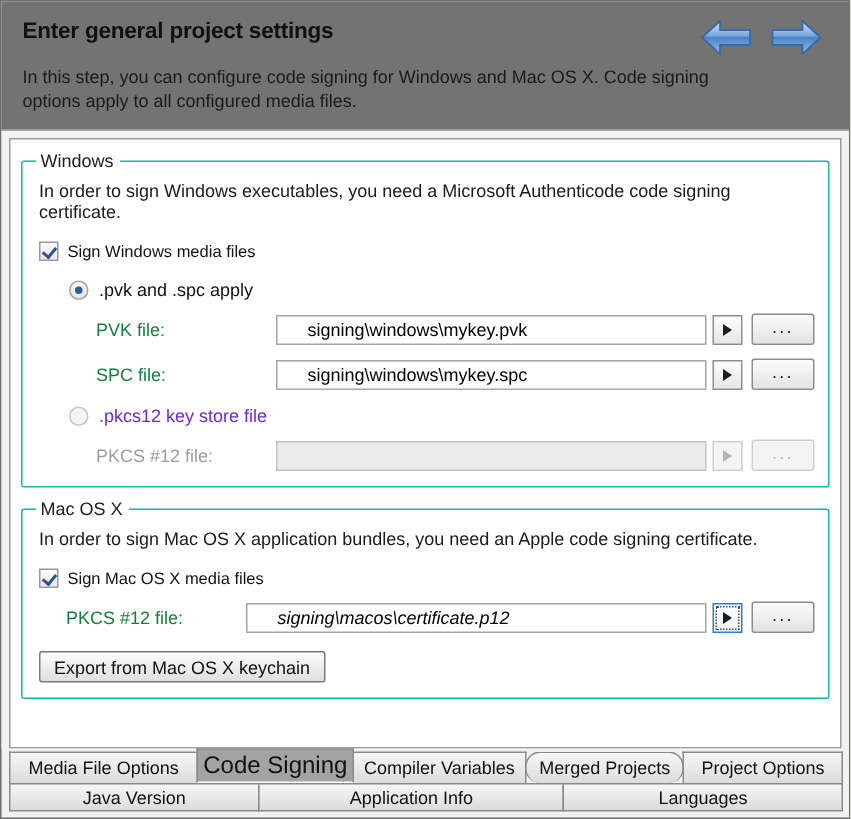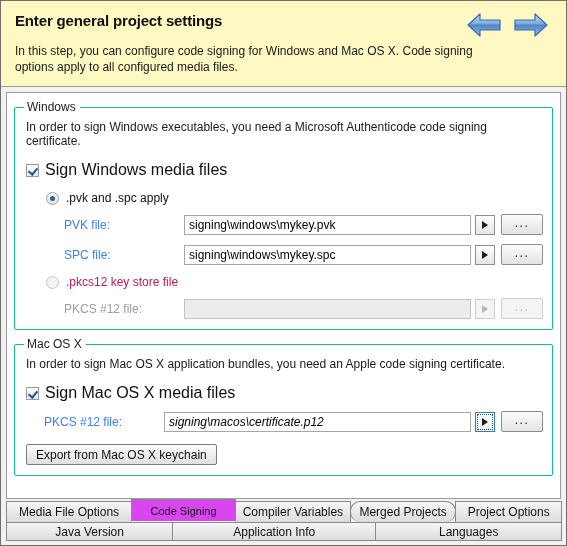--- a/index.html
+++ b/index.html
@@ -23,21 +23,21 @@
     box-sizing: border-box;
     border: 1px solid #6e6e6e;
     background: #f2f2f0;
     display: flex;
     flex-direction: column;
   }
 
   
   .header {
     position: relative;
-    background: #fef9c3;
+    background: #737373;
     border-bottom: 1px solid #9a9a9a;
     height: 86px;
     box-sizing: border-box;
     flex: 0 0 auto;
     padding: 11px 30px 0 14px;
   }
   .header-title {
     font-size: 15px;
     font-weight: bold;
     letter-spacing: -0.15px;
@@ -118,21 +118,21 @@
   }
   .cbox.checked::after {
     content: "";
     position: absolute;
     left: 3px; top: 1px;
     width: 4px; height: 7px;
     border: solid #25568f;
     border-width: 0 2px 2px 0;
     transform: rotate(40deg);
   }
-  .cbox-label { font-size: 16px; color: #111; }
+  .cbox-label { font-size: 11px; color: #111; }
 
   
   .radio-row { margin-top: 12px; margin-left: 22px; }
   .radio {
     width: 13px; height: 13px;
     border-radius: 50%;
     box-sizing: border-box;
     border: 1px solid #a2a2a2;
     background: linear-gradient(#f7f7f7, #e4e4e4);
     position: relative;
@@ -142,45 +142,45 @@
   .radio.selected::after {
     content: "";
     position: absolute;
     left: 3px; top: 3px;
     width: 5px; height: 5px;
     border-radius: 50%;
     background: #2a6099;
   }
   .radio.disabled { border-color: #c6c6c6; background: #f4f4f4; }
   .radio-label { font-size: 12px; color: #111; }
-  .radio-label.disabled { color: #be185d; }
+  .radio-label.disabled { color: #6d28d9; }
 
   
   .field-row {
     display: flex;
     align-items: center;
     margin-top: 9px;
   }
   .field-label {
     font-size: 12px;
-    color: #3b82f6;
+    color: #15803d;
     flex: 0 0 auto;
     text-align: left;
   }
   .field-label.disabled { color: #9d9d9d; }
 
   .textbox {
     height: 20px;
     box-sizing: border-box;
     border: 1px solid #a6a6a6;
     background: #ffffff;
     font-family: "Liberation Sans", sans-serif;
     font-size: 12px;
     color: #000;
-    padding: 0 4px;
+    padding: 0 20px;
     line-height: 18px;
     outline: none;
     overflow: hidden;
     white-space: nowrap;
   }
   .textbox.disabled {
     background: #ececec;
     border-color: #c2c2c2;
     color: #a0a0a0;
   }
@@ -277,25 +277,25 @@
     margin-right: -1px;
     border-bottom: none;
     position: relative;
   }
   .tab.second-row {
     height: 19px;
     border-top: 1px solid #8a8a8a;
     border-bottom: 1px solid #8a8a8a;
   }
   .tab.active {
-    background: #d946ef;
+    background: #a3a3a3;
     height: 23px;
     border-bottom: 1px solid #ffffff;
     z-index: 3;
-    font-size: 11px;
+    font-size: 16px;
     margin-top: 20px;
   }
 </style>
 </head>
 <body>
 
 <div class="window">
 
   <div class="header">
     <div class="header-title">Enter general project settings</div>

